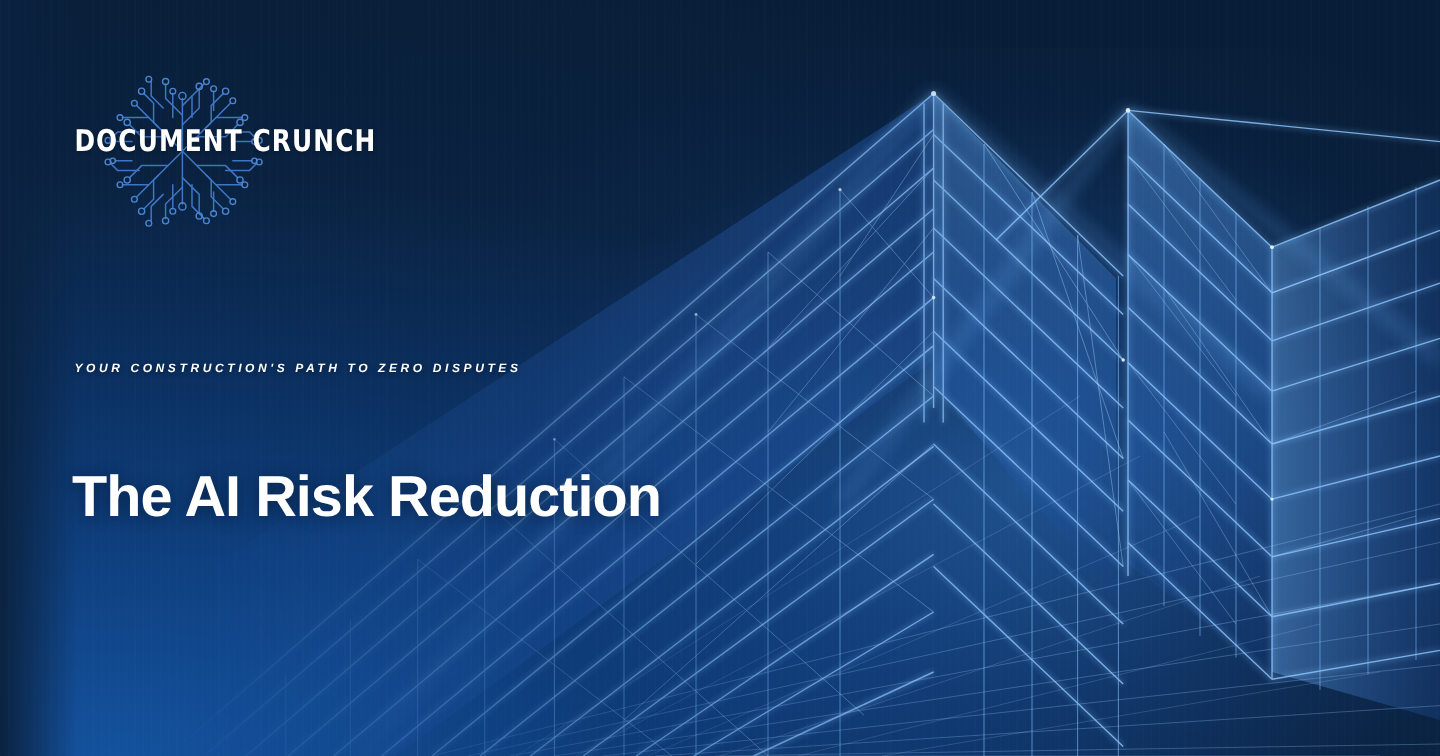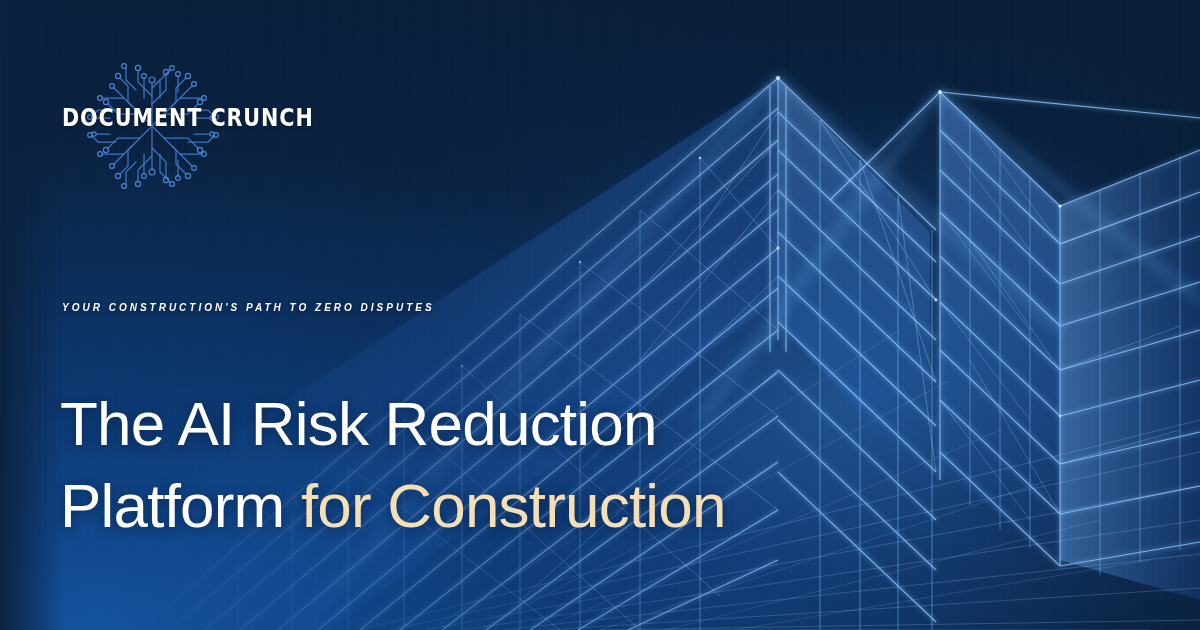--- a/index.html
+++ b/index.html
@@ -78,22 +78,22 @@
     letter-spacing:3.0px;
     line-height:1.52;
     text-transform:uppercase;
     text-shadow:0 1px 4px rgba(4,16,34,0.6);
   }
 
   .headline {
     position:absolute;
     left:60px; top:383px;
     width:1040px;
-    font-size:62px;
-    font-weight:400;
+    font-size:48px;
+    font-weight:700;
     letter-spacing:-0.8px;
     line-height:1.32;
     color:#FFFFFF;
     text-shadow:0 2px 12px rgba(4,18,40,0.55);
   }
   .headline .line { display:block; white-space:nowrap; }
   .headline .accent { color:#F4DFB6; }
 
   
   .texture {
@@ -438,16 +438,15 @@
         </g>
       </svg>
     </div>
     <div class="logo-wordmark">DOCUMENT CRUNCH</div>
   </div>
 
   <div class="eyebrow">YOUR CONSTRUCTION'S PATH TO ZERO DISPUTES</div>
 
   <div class="headline">
     <span class="line">The AI Risk Reduction</span>
-    <span class="line"><span>Platform </span><span class="accent">for Construction</span></span>
   </div>
 
 </div>
 
 </body></html>

